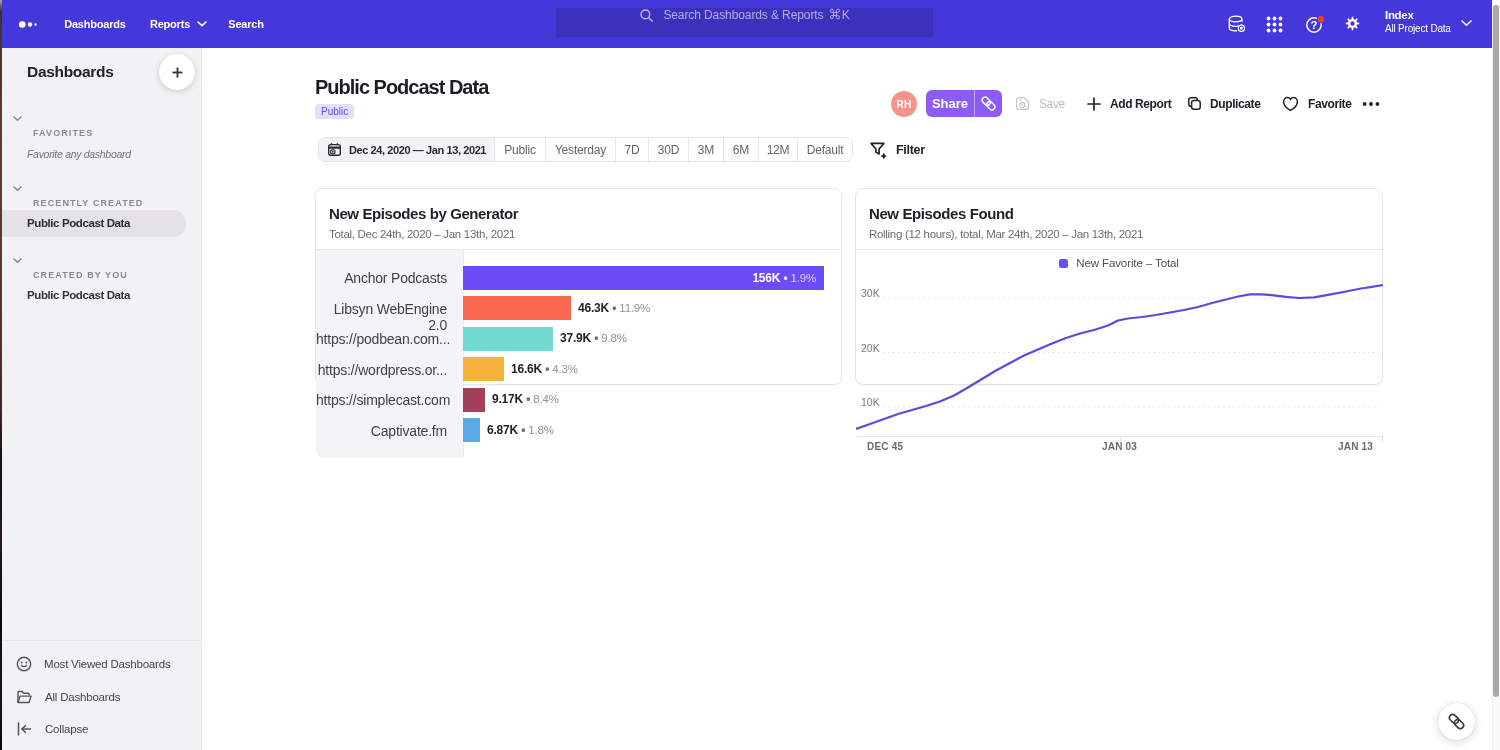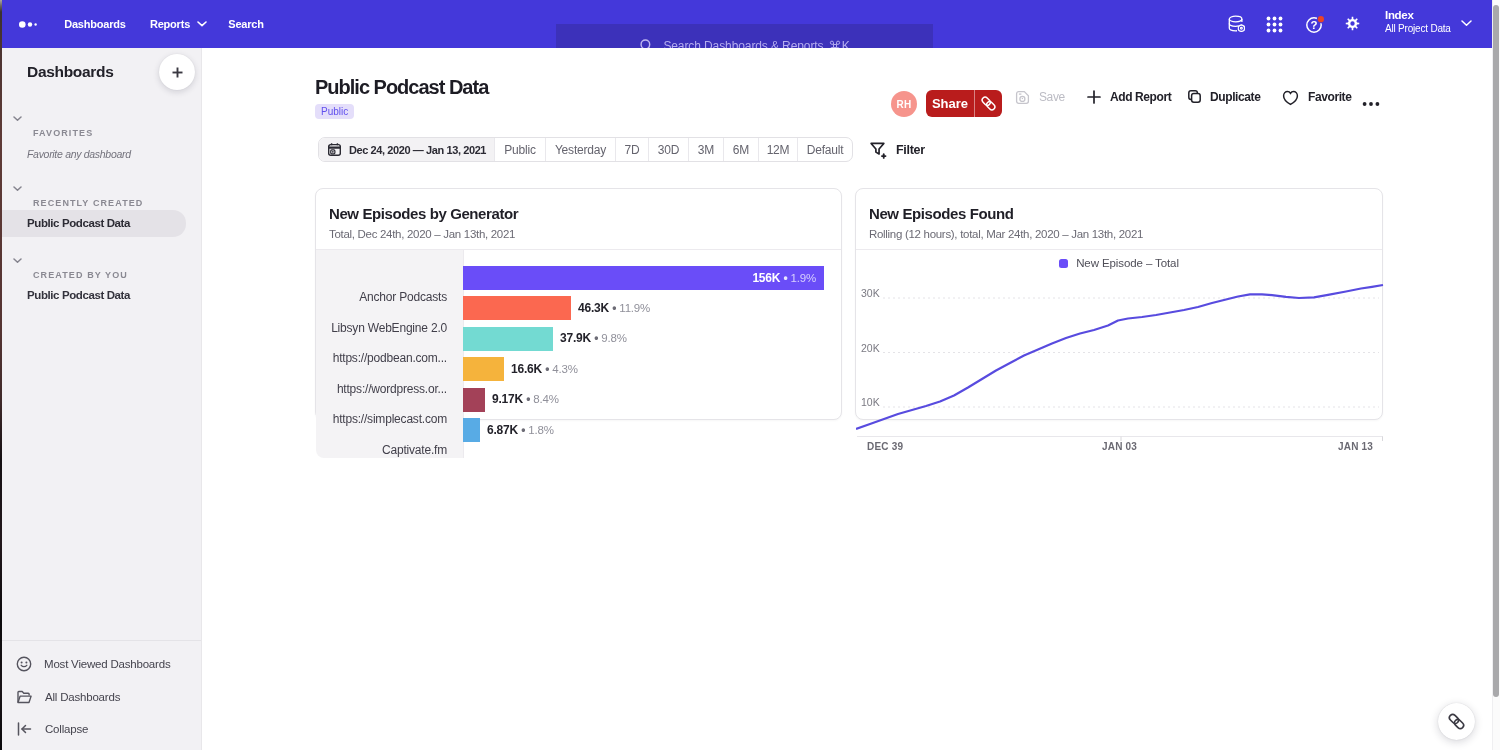--- a/index.html
+++ b/index.html
@@ -3,21 +3,21 @@
 <meta charset="utf-8">
 <style>
 * { margin:0; padding:0; box-sizing:border-box; }
 html,body { width:1500px; height:750px; overflow:hidden; }
 body { font-family:"Liberation Sans", sans-serif; background:#fff; position:relative; }
 .abs { position:absolute; }
 
 
 #topbar { position:absolute; left:0; top:0; width:1492px; height:48px; background:#4438da; }
 .navitem { position:absolute; top:0; height:48px; line-height:48px; color:#fff; font-size:11px; font-weight:700; letter-spacing:-0.2px; transform:translateX(-50%); }
-#search { position:absolute; left:556px; top:8px; width:377px; height:29px; background:#3c31ba; border-radius:0; display:flex; align-items:flex-end; justify-content:center; color:#b5adef; font-size:12px; letter-spacing:-0.1px;margin-top:16px; }
+#search { position:absolute; left:556px; top:8px; width:377px; height:29px; background:#3c31ba; border-radius:0; display:flex; align-items:flex-start; justify-content:center; color:#b5adef; font-size:12px; letter-spacing:-0.1px; }
 #search svg { margin-right:9px; }
 
 
 #lstrip { position:absolute; left:0; top:0; width:2px; height:750px;
   background:linear-gradient(180deg,#a9a49f 0px,#6a625c 6px,#3a3231 12px,#4a3330 40px,#5f3b37 140px,#553432 330px,#402a2a 400px,#151013 460px,#23181c 540px,#0c0a0c 620px,#1a1418 690px,#0a090b 100%); z-index:60; }
 
 
 #sidebar { position:absolute; left:0; top:48px; width:202px; height:702px; background:#f2f1f4; border-right:1px solid #e8e7ea; }
 .sect { position:absolute; left:33px; font-size:9px; font-weight:700; letter-spacing:1.1px; color:#8a8992;margin-top:14px; }
 .schev { position:absolute; left:13px; }
@@ -36,35 +36,35 @@
 #dctl { position:absolute; left:318px; top:137px; height:25px; display:flex; border:1px solid #e2e1e5; border-radius:7px; background:#fff; overflow:hidden; }
 .seg { height:100%; box-sizing:border-box; display:flex; align-items:center; justify-content:center; font-size:12px; letter-spacing:-0.2px; color:#65646e; border-right:1px solid #e9e8ec; flex:none; }
 .seg:last-child { border-right:none; }
 #seg1 { background:#f3f2f4; font-weight:700; color:#2b2a33; font-size:11px; letter-spacing:-0.4px; width:176px; }
 #seg1 svg { margin-right:7px; }
 #filter { position:absolute; left:869px; top:141px; display:flex; align-items:center; font-size:12.5px; font-weight:700; letter-spacing:-0.3px; color:#222129; }
 #filter svg { margin-right:9px; }
 
 
 #avatar { position:absolute; left:891px; top:91px; width:26px; height:26px; border-radius:50%; background:#f6948c; color:#fff; font-size:10px; font-weight:700; display:flex; align-items:center; justify-content:center; letter-spacing:.3px; }
-#sharebtn { position:absolute; left:926px; top:90px; height:27px; display:flex; background:#b91c1c; border-radius:6px; overflow:hidden; }
+#sharebtn { position:absolute; left:926px; top:90px; height:27px; display:flex; background:#8b5cf6; border-radius:6px; overflow:hidden; }
 #sharebtn .sl { width:49px; display:flex; align-items:center; justify-content:center; color:#fff; font-size:13px; font-weight:700; border-right:1px solid rgba(255,255,255,.45); }
 #sharebtn .sr { width:27px; display:flex; align-items:center; justify-content:center; }
-.hbtn { position:absolute; top:90px; height:27px; display:flex; font-size:12px; font-weight:700; letter-spacing:-0.4px; color:#222129; }
+.hbtn { position:absolute; top:90px; height:27px; display:flex; align-items:center; font-size:12px; font-weight:700; letter-spacing:-0.4px; color:#222129; }
 .hbtn svg { margin-right:9px; }
 
 
-.card { position:absolute; top:188px; width:527px; height:232px; background:#fff; border:1px solid #e5e4e8; border-radius:8px; box-shadow:0 1px 2px rgba(40,40,60,.04); }
+.card { position:absolute; top:188px; width:527px; height:197px; background:#fff; border:1px solid #e5e4e8; border-radius:8px; box-shadow:0 1px 2px rgba(40,40,60,.04); }
 .ctitle { position:absolute; left:13px; top:16px; font-size:15px; font-weight:700; letter-spacing:-0.4px; color:#201f27; }
 .csub { position:absolute; left:13px; top:39px; font-size:11.5px; letter-spacing:-0.3px; color:#6b6a74; }
 .cdiv { position:absolute; left:0; top:60px; width:100%; border-top:1px solid #eceaee; }
 
 
 #labelpanel { position:absolute; left:0; top:61px; width:147px; height:208px; background:#f4f3f5; border-radius:0 0 0 8px; }
-.blabel { position:absolute; width:131px; text-align:right; font-size:12px; letter-spacing:-0.2px; color:#413f4a;margin-top:20px; }
+.blabel { position:absolute; width:131px; text-align:right; font-size:14px; letter-spacing:-0.2px; color:#413f4a; }
 .bar { position:absolute; left:147px; height:24px; }
 .bval { position:absolute; font-size:12px; font-weight:700; letter-spacing:-0.2px; color:#23222a; white-space:nowrap; }
 .bval .pct { font-weight:400; color:#90909a; font-size:11.5px; }
 .bval .dot { font-weight:700; color:#6d6c76; }
 #bv1 { position:absolute; font-size:12px; font-weight:700; letter-spacing:-0.2px; color:#fff; white-space:nowrap; }
 
 
 #legend { position:absolute; left:0; top:68px; width:100%; display:flex; align-items:center; justify-content:center; font-size:11.5px; letter-spacing:-0.1px; color:#504f59; }
 #legend i { width:9px; height:9px; border-radius:2.5px; background:#6a4df8; margin-right:8px; }
 .ylab { position:absolute; left:5px; font-size:10.5px; color:#7b7a83; }
@@ -319,39 +319,39 @@
   <div class="bval" style="left:176px;top:203px">9.17K <span class="dot">•</span> <span class="pct">8.4%</span></div>
   <div class="bval" style="left:171px;top:233.5px">6.87K <span class="dot">•</span> <span class="pct">1.8%</span></div>
 </div>
 
 <div class="card" style="left:855px;width:528px">
   <div class="ctitle">New Episodes Found</div>
   <div class="csub">Rolling (12 hours), total, Mar 24th, 2020 – Jan 13th, 2021</div>
   <div class="cdiv"></div>
   <div id="legend">
       <i></i>
-      <span>New Episode – Total</span>
+      <span>New Favorite – Total</span>
     </div>
 
   <svg class="abs" style="left:0;top:0" width="528" height="270" viewBox="0 0 528 270">
     <g stroke="#e4e3e7" stroke-width="1" stroke-dasharray="2,3">
       <line x1="27" y1="109" x2="523" y2="109"></line>
       <line x1="27" y1="163.5" x2="523" y2="163.5"></line>
       <line x1="27" y1="218" x2="523" y2="218"></line>
     </g>
     <line x1="1" y1="247.5" x2="527" y2="247.5" stroke="#e8e7eb" stroke-width="1"></line>
     <line x1="265" y1="247.5" x2="265" y2="252" stroke="#d9d8dc" stroke-width="1"></line>
     <line x1="526.5" y1="247.5" x2="526.5" y2="252" stroke="#d9d8dc" stroke-width="1"></line>
     <polyline fill="none" stroke="#584bdf" stroke-width="2.2" stroke-linejoin="round" points="0,240 14,235 28,230 42,225 56,221 70,217 84,212.5 98,206.5 112,198.5 126,190 140,181.5 154,174 168,166.5 182,160.5 196,154.5 210,149 224,144.5 238,141 252,136.5 262,131.5 272,129.5 286,128 300,126 314,123.5 328,121 342,118 356,114 370,110.5 382,107.5 394,105.3 406,105.3 418,106.3 430,107.8 443,109 458,108.3 472,105.8 490,102.5 505,99.5 516,97.8 527,96"></polyline>
   </svg>
 
   <div class="ylab" style="top:98px">30K</div>
   <div class="ylab" style="top:152.5px">20K</div>
   <div class="ylab" style="top:207px">10K</div>
-  <div class="xlab" style="left:11px">DEC 39</div>
+  <div class="xlab" style="left:11px">DEC 45</div>
   <div class="xlab" style="left:246px">JAN 03</div>
   <div class="xlab" style="left:482px">JAN 13</div>
 </div>
 
 <div id="fab">
     <svg width="19" height="19" viewBox="0 0 17 17">
       <g transform="rotate(45 8.5 8.5)" fill="none" stroke="#3b3a43" stroke-width="1.5">
         <rect x="0.8" y="5.6" width="9" height="5.8" rx="2.9"></rect>
         <rect x="7.2" y="5.6" width="9" height="5.8" rx="2.9"></rect>
       </g>

